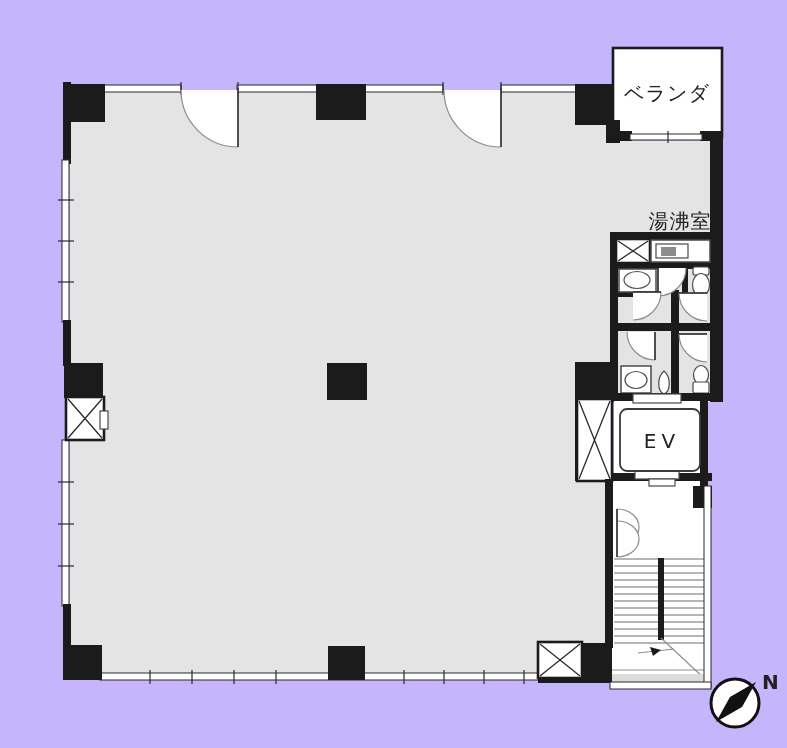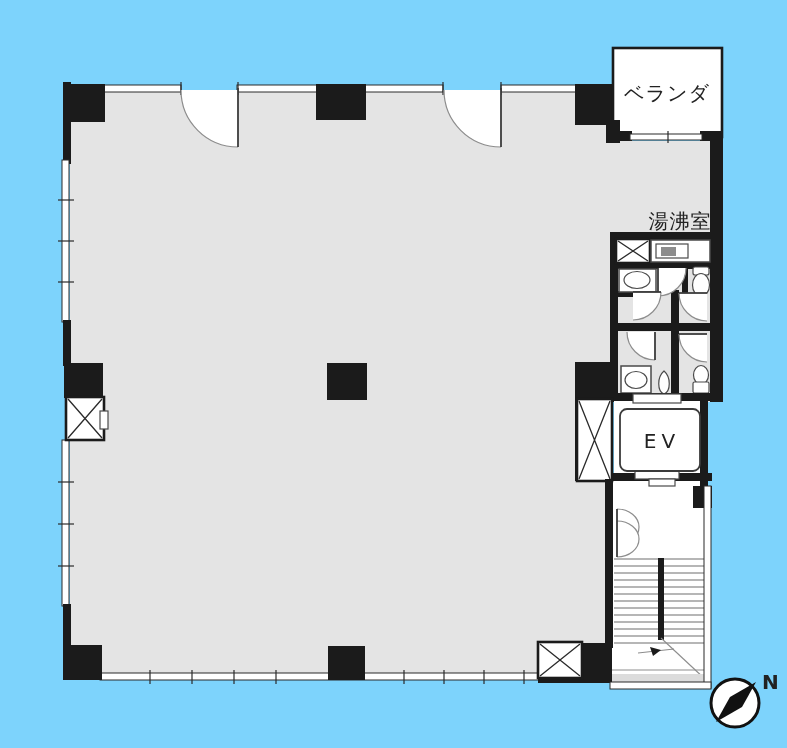--- a/index.html
+++ b/index.html
@@ -1,16 +1,16 @@
 <!DOCTYPE html>
 <html><head>
 <meta charset="utf-8">
 <style>
   html,body{margin:0;padding:0;background:#ffffff;}
-  .stage{position:relative;width:787px;height:748px;background:#7dd3fc;overflow:hidden;
+  .stage{position:relative;width:787px;height:748px;background:#c4b5fd;overflow:hidden;
          font-family:"DejaVu Sans","Liberation Sans",sans-serif;}
   svg{position:absolute;left:0;top:0;}
   .wall{fill:#1b1b1b;stroke:none;}
   .win{fill:#ffffff;stroke:#2a2a2a;stroke-width:1;}
   .wbox{fill:#ffffff;stroke:#1b1b1b;stroke-width:2.6;}
   .xline{stroke:#2a2a2a;stroke-width:1.3;fill:none;}
   .fix{fill:#ffffff;stroke:#4a4a4a;stroke-width:1.5;}
   .fix2{fill:#ffffff;stroke:#4a4a4a;stroke-width:1.2;}
   .disc{fill:#ffffff;stroke:none;}
   .arc{fill:none;stroke:#8d8d8d;stroke-width:1.2;}

